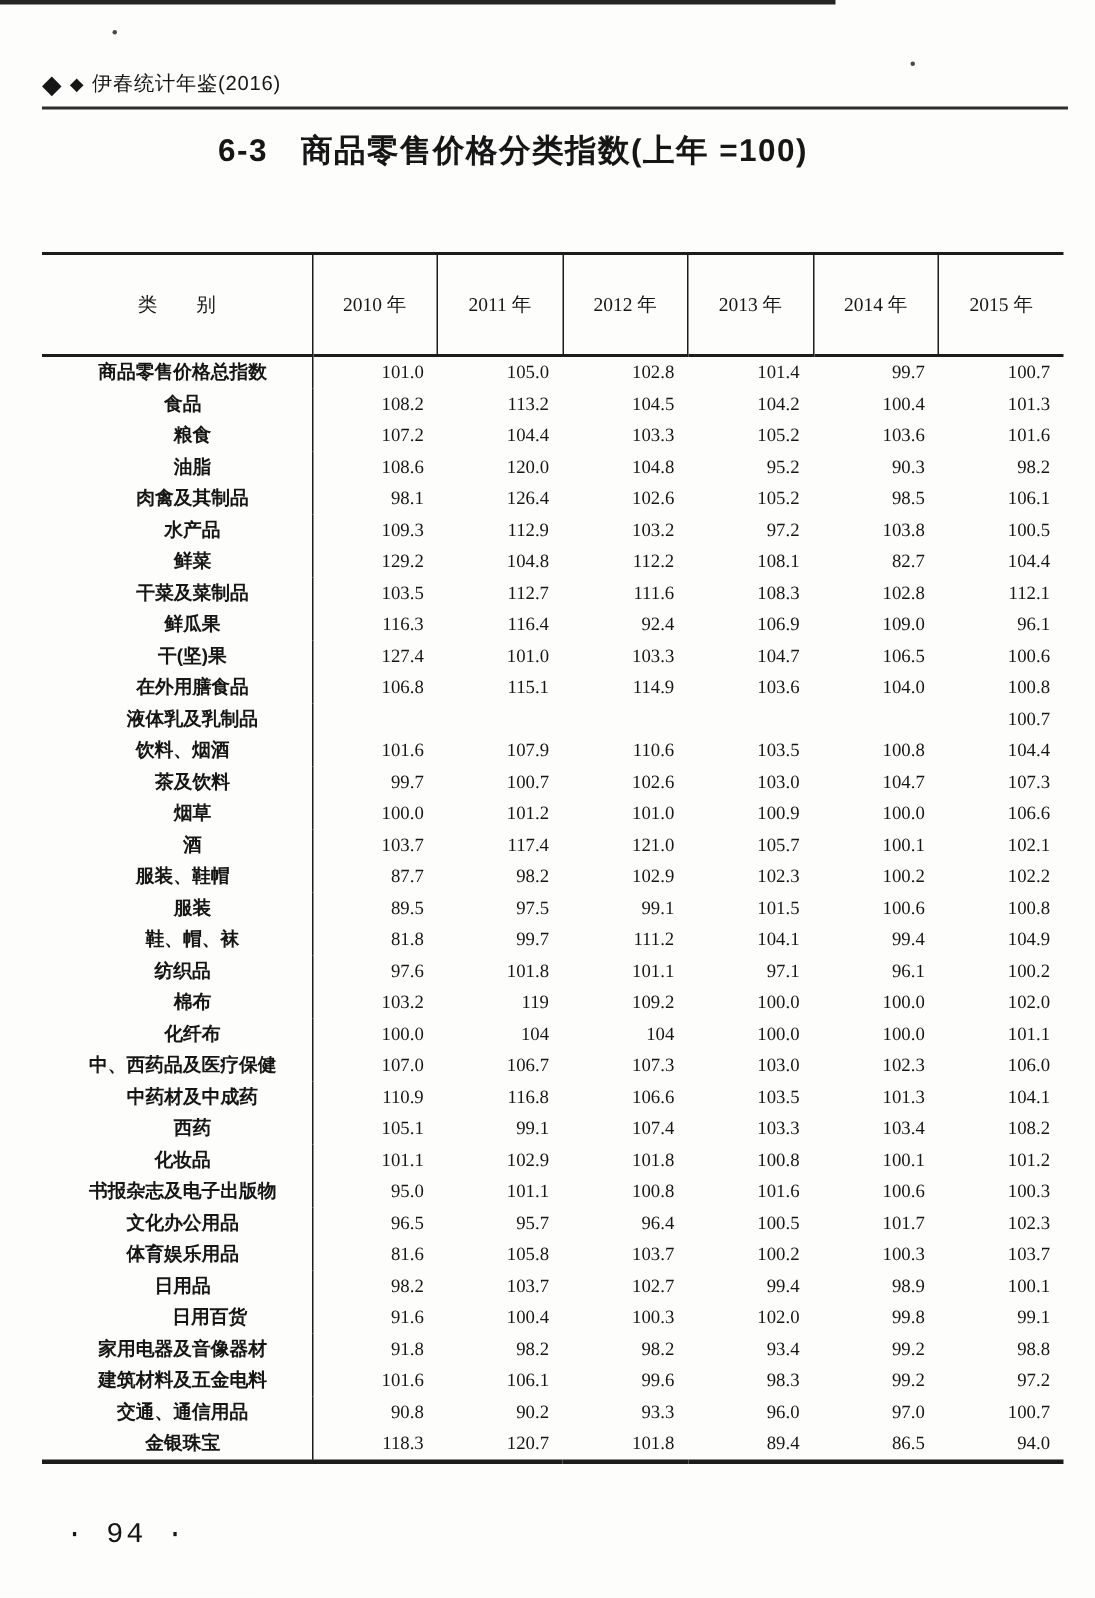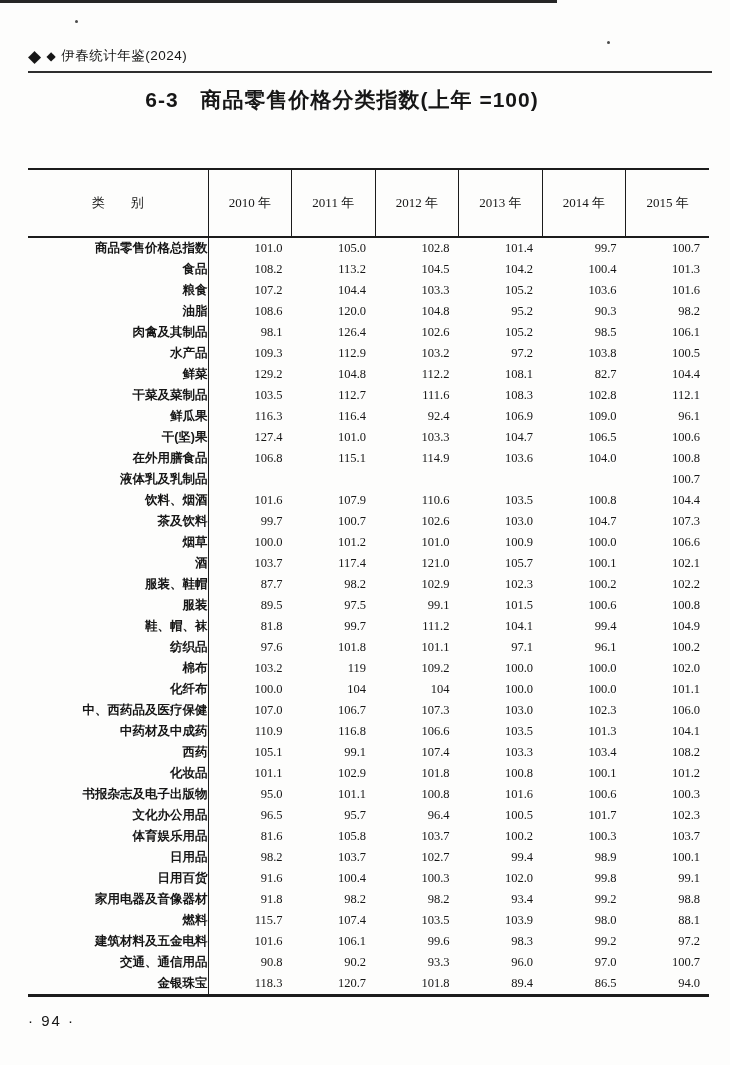--- a/index.html
+++ b/index.html
@@ -25,43 +25,43 @@
   table{border-collapse:collapse;width:100%;table-layout:fixed;
         border-top:2px solid #1c1c1c;border-bottom:3px solid #1c1c1c;}
   col.c-cat{width:180px;}
   col.c-year{width:83.5px;}
   thead th{border-bottom:2px solid #1c1c1c;height:66px;font-weight:normal;
            font-size:13px;padding:0;}
   thead th + th{border-left:1.5px solid #1c1c1c;
                 font-family:"Liberation Serif","DejaVu Serif",serif;margin-left:38px;}
   tbody th,tbody td{height:21px;padding:0;font-size:12.5px;line-height:21px;
                     white-space:nowrap;overflow:hidden;}
-  tbody th.cat{text-align:right;font-weight:bold;border-right:1.5px solid #1c1c1c;}
+  tbody th.cat{text-align:center;font-weight:bold;border-right:1.5px solid #1c1c1c;}
   tbody td.num{text-align:right;padding-right:9px;
                font-family:"Liberation Serif","DejaVu Serif",serif;}
   .ind-0{padding-left:8px;}
   .ind-1{padding-left:21px;}
   .ind-2{padding-left:44px;}
 
-  .footer{position:absolute;top:1012px;left:28px;font-size:15px;
-          font-family:Liberation Sans, sans-serif;letter-spacing:2px;}
+  .footer{position:absolute;top:1012px;left:44px;font-size:19px;
+          font-family:Liberation Mono, monospace;letter-spacing:2px;}
 </style>
 </head>
 <body>
 
 <div class="page">
 
   <div class="top-artifact"></div>
   <div class="dot dot-a"></div>
   <div class="dot dot-b"></div>
 
   <div class="hdr">
     <span class="diamond-lg">◆</span>
     <span class="diamond-sm">◆</span>
-    <span>伊春统计年鉴(2024)</span>
+    <span>伊春统计年鉴(2016)</span>
   </div>
   <div class="hdr-rule"></div>
 
   <div class="title">6-3　商品零售价格分类指数(上年 =100)</div>
 
   <div class="tablewrap">
     <table>
       <colgroup>
         <col class="c-cat">
         <col class="c-year">
@@ -365,29 +365,20 @@
           <tr>
             <th class="cat ind-0">家用电器及音像器材</th>
             <td class="num">91.8</td>
             <td class="num">98.2</td>
             <td class="num">98.2</td>
             <td class="num">93.4</td>
             <td class="num">99.2</td>
             <td class="num">98.8</td>
           </tr>
           <tr>
-            <th class="cat ind-0">燃料</th>
-            <td class="num">115.7</td>
-            <td class="num">107.4</td>
-            <td class="num">103.5</td>
-            <td class="num">103.9</td>
-            <td class="num">98.0</td>
-            <td class="num">88.1</td>
-          </tr>
-          <tr>
             <th class="cat ind-0">建筑材料及五金电料</th>
             <td class="num">101.6</td>
             <td class="num">106.1</td>
             <td class="num">99.6</td>
             <td class="num">98.3</td>
             <td class="num">99.2</td>
             <td class="num">97.2</td>
           </tr>
           <tr>
             <th class="cat ind-0">交通、通信用品</th>

